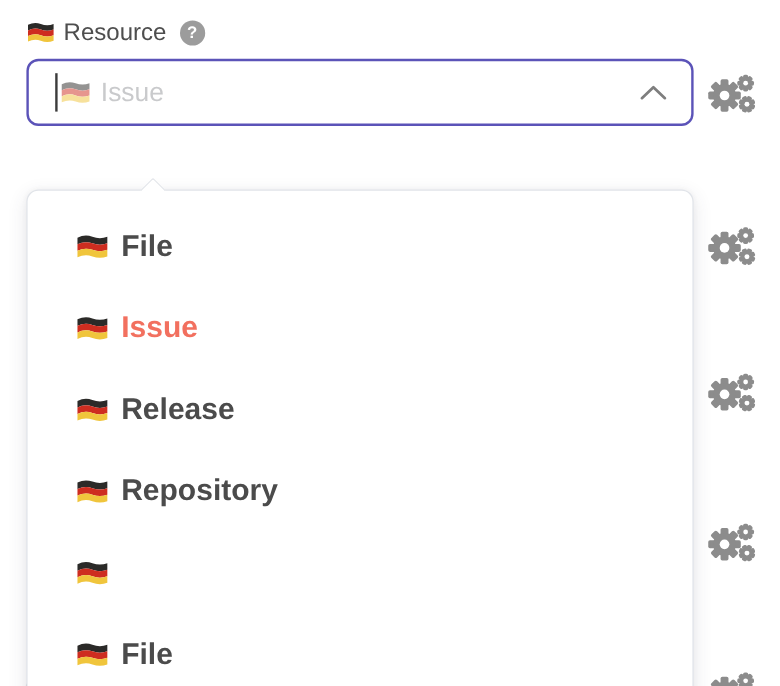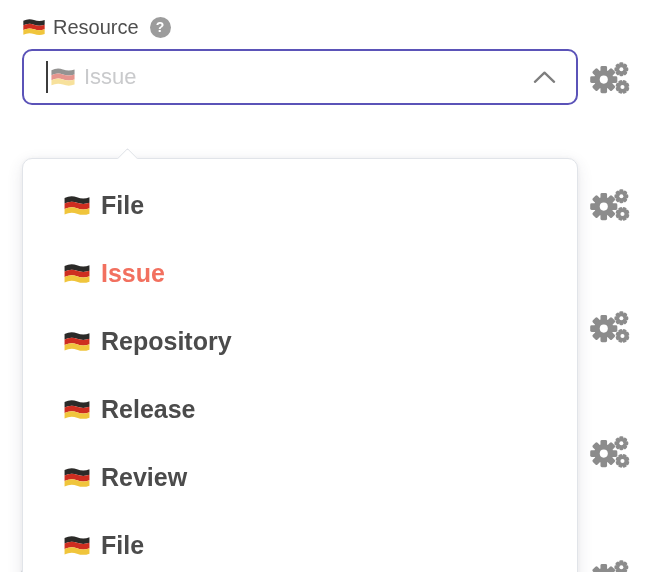--- a/index.html
+++ b/index.html
@@ -263,41 +263,40 @@
         <span class="option-label">Issue</span>
       </li>
       <li class="option">
         <span class="flag">
             <svg viewBox="0 0 36 27" width="28" height="21">
   <path d="M2 4 q8 -4 16 -1 q8 3 16 0 l0 7 q-8 3 -16 0 q-8 -3 -16 1 z" fill="#2b2a28"></path>
   <path d="M2 11 q8 -4 16 -1 q8 3 16 0 l0 7 q-8 3 -16 0 q-8 -3 -16 1 z" fill="#ce2d20"></path>
   <path d="M2 18 q8 -4 16 -1 q8 3 16 0 l0 7 q-8 3 -16 0 q-8 -3 -16 1 z" fill="#f0c53c"></path>
 </svg>
           </span>
+        <span class="option-label">Release</span>
+      </li>
+      <li class="option">
+        <span class="flag">
+            <svg viewBox="0 0 36 27" width="28" height="21">
+  <path d="M2 4 q8 -4 16 -1 q8 3 16 0 l0 7 q-8 3 -16 0 q-8 -3 -16 1 z" fill="#2b2a28"></path>
+  <path d="M2 11 q8 -4 16 -1 q8 3 16 0 l0 7 q-8 3 -16 0 q-8 -3 -16 1 z" fill="#ce2d20"></path>
+  <path d="M2 18 q8 -4 16 -1 q8 3 16 0 l0 7 q-8 3 -16 0 q-8 -3 -16 1 z" fill="#f0c53c"></path>
+</svg>
+          </span>
         <span class="option-label">Repository</span>
       </li>
       <li class="option">
         <span class="flag">
             <svg viewBox="0 0 36 27" width="28" height="21">
   <path d="M2 4 q8 -4 16 -1 q8 3 16 0 l0 7 q-8 3 -16 0 q-8 -3 -16 1 z" fill="#2b2a28"></path>
   <path d="M2 11 q8 -4 16 -1 q8 3 16 0 l0 7 q-8 3 -16 0 q-8 -3 -16 1 z" fill="#ce2d20"></path>
   <path d="M2 18 q8 -4 16 -1 q8 3 16 0 l0 7 q-8 3 -16 0 q-8 -3 -16 1 z" fill="#f0c53c"></path>
 </svg>
           </span>
-        <span class="option-label">Release</span>
-      </li>
-      <li class="option">
-        <span class="flag">
-            <svg viewBox="0 0 36 27" width="28" height="21">
-  <path d="M2 4 q8 -4 16 -1 q8 3 16 0 l0 7 q-8 3 -16 0 q-8 -3 -16 1 z" fill="#2b2a28"></path>
-  <path d="M2 11 q8 -4 16 -1 q8 3 16 0 l0 7 q-8 3 -16 0 q-8 -3 -16 1 z" fill="#ce2d20"></path>
-  <path d="M2 18 q8 -4 16 -1 q8 3 16 0 l0 7 q-8 3 -16 0 q-8 -3 -16 1 z" fill="#f0c53c"></path>
-</svg>
-          </span>
-        <span class="option-label">Review</span>
       </li>
       <li class="option">
         <span class="flag">
             <svg viewBox="0 0 36 27" width="28" height="21">
   <path d="M2 4 q8 -4 16 -1 q8 3 16 0 l0 7 q-8 3 -16 0 q-8 -3 -16 1 z" fill="#2b2a28"></path>
   <path d="M2 11 q8 -4 16 -1 q8 3 16 0 l0 7 q-8 3 -16 0 q-8 -3 -16 1 z" fill="#ce2d20"></path>
   <path d="M2 18 q8 -4 16 -1 q8 3 16 0 l0 7 q-8 3 -16 0 q-8 -3 -16 1 z" fill="#f0c53c"></path>
 </svg>
           </span>
         <span class="option-label">File</span>

